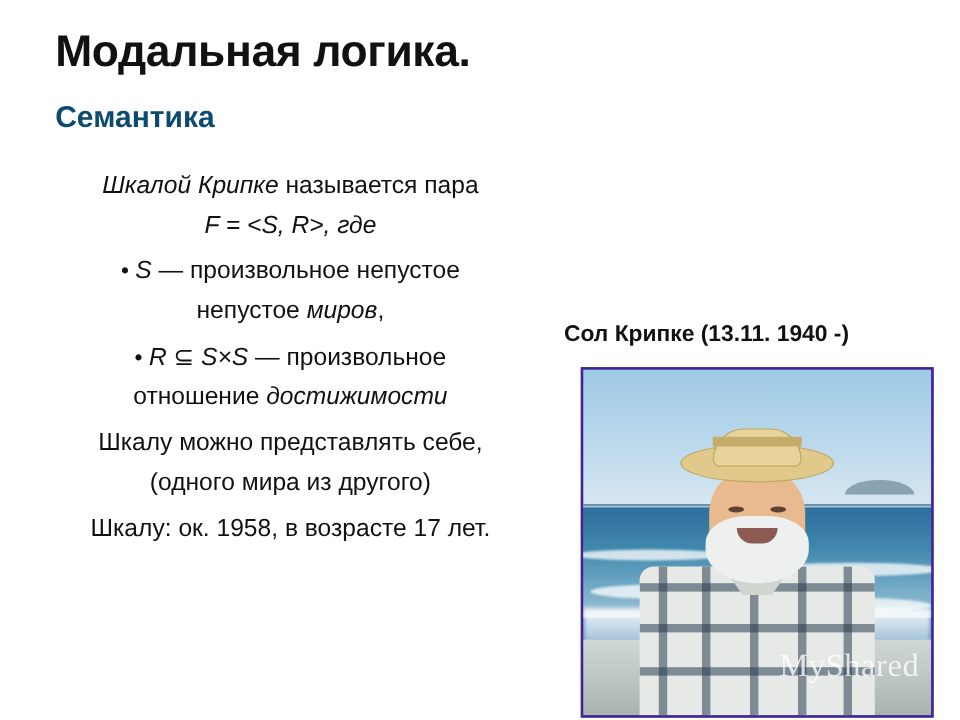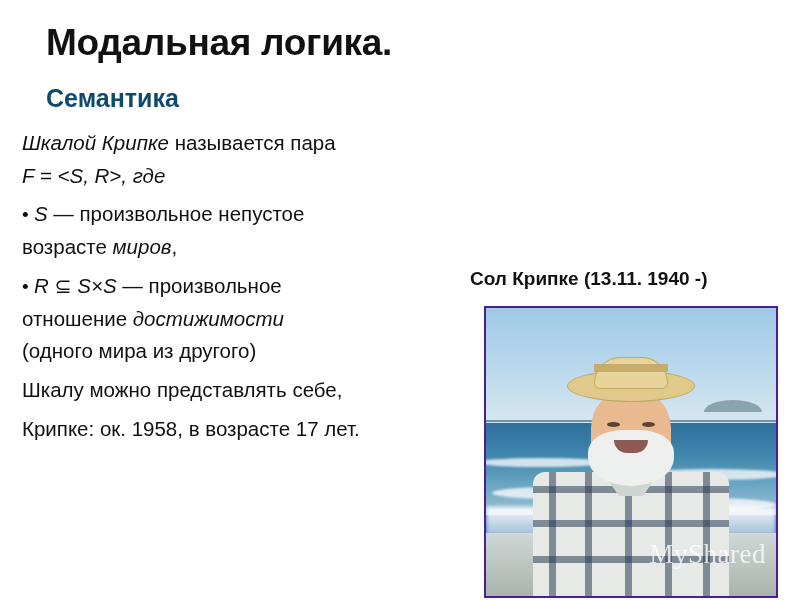--- a/index.html
+++ b/index.html
@@ -35,25 +35,26 @@
     left: 46px;
     top: 84px;
     font-size: 25px;
     font-weight: bold;
     color: #0c4a6e;
     white-space: nowrap;
   }
   .body-text {
     position: absolute;
     left: 22px;
-    top: 128px;
+    top: 140px;
     width: 440px;
     font-size: 20.5px;
     color: #111111;
     line-height: 1.45;
+    text-align: center;
   }
   .para {
     margin: 0 0 3px 0;
   }
   .para.gap {
     margin-top: 9px;
   }
   .it {
     font-style: italic;
   }
@@ -273,35 +274,35 @@
     </p>
 
     <p class="para">
       <span class="it">F = &lt;S, R&gt;, где</span>
     </p>
 
     <p class="para gap">
       <span class="bullet-dot">• </span><span class="it">S</span><span> — произвольное непустое</span>
     </p>
     <p class="para">
-      <span>возрасте </span><span class="it">миров</span><span>,</span>
+      <span>непустое </span><span class="it">миров</span><span>,</span>
     </p>
 
     <p class="para gap">
       <span class="bullet-dot">• </span><span class="it">R</span><span> ⊆ </span><span class="it">S×S</span><span> — произвольное</span>
     </p>
     <p class="para">
       <span>отношение </span><span class="it">достижимости</span>
     </p>
+    <p class="para gap">Шкалу можно представлять себе,</p>
+
     <p class="para">(одного мира из другого)</p>
 
-    <p class="para gap">Шкалу можно представлять себе,</p>
-
     <p class="para gap">
-      <span>Крипке:</span><span> ок. 1958, в возрасте 17 лет.</span>
+      <span>Шкалу:</span><span> ок. 1958, в возрасте 17 лет.</span>
     </p>
 
   </div>
 
   <div class="caption">Сол Крипке (13.11. 1940 -)</div>
 
   <div class="photo">
     <div class="sky"></div>
     <div class="island"></div>
     <div class="horizon"></div>

